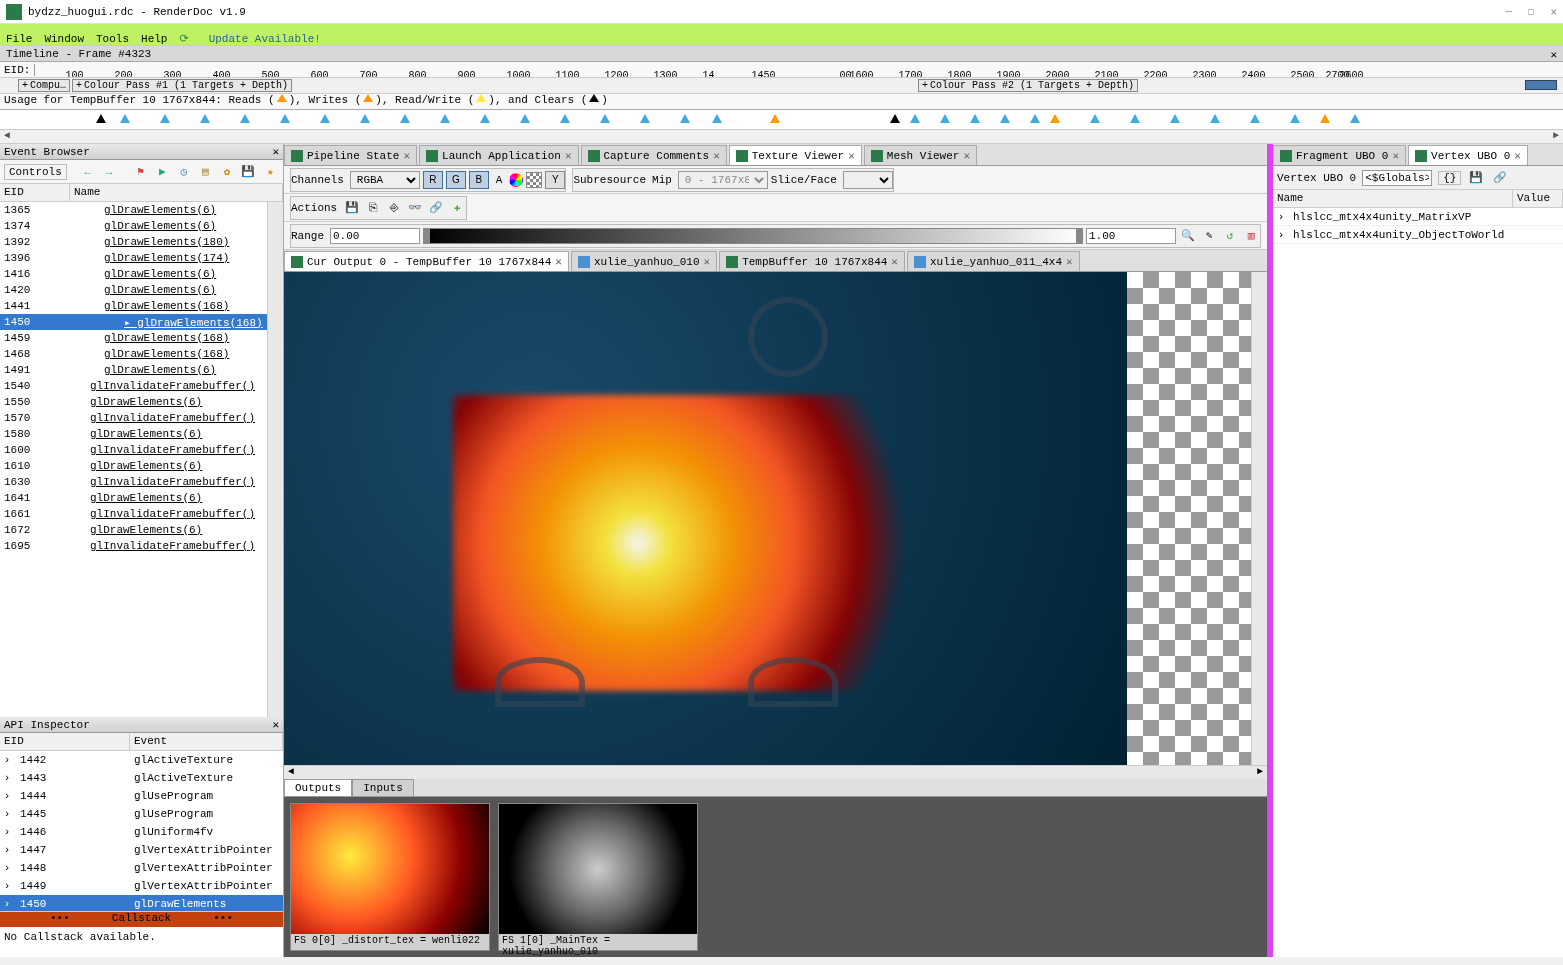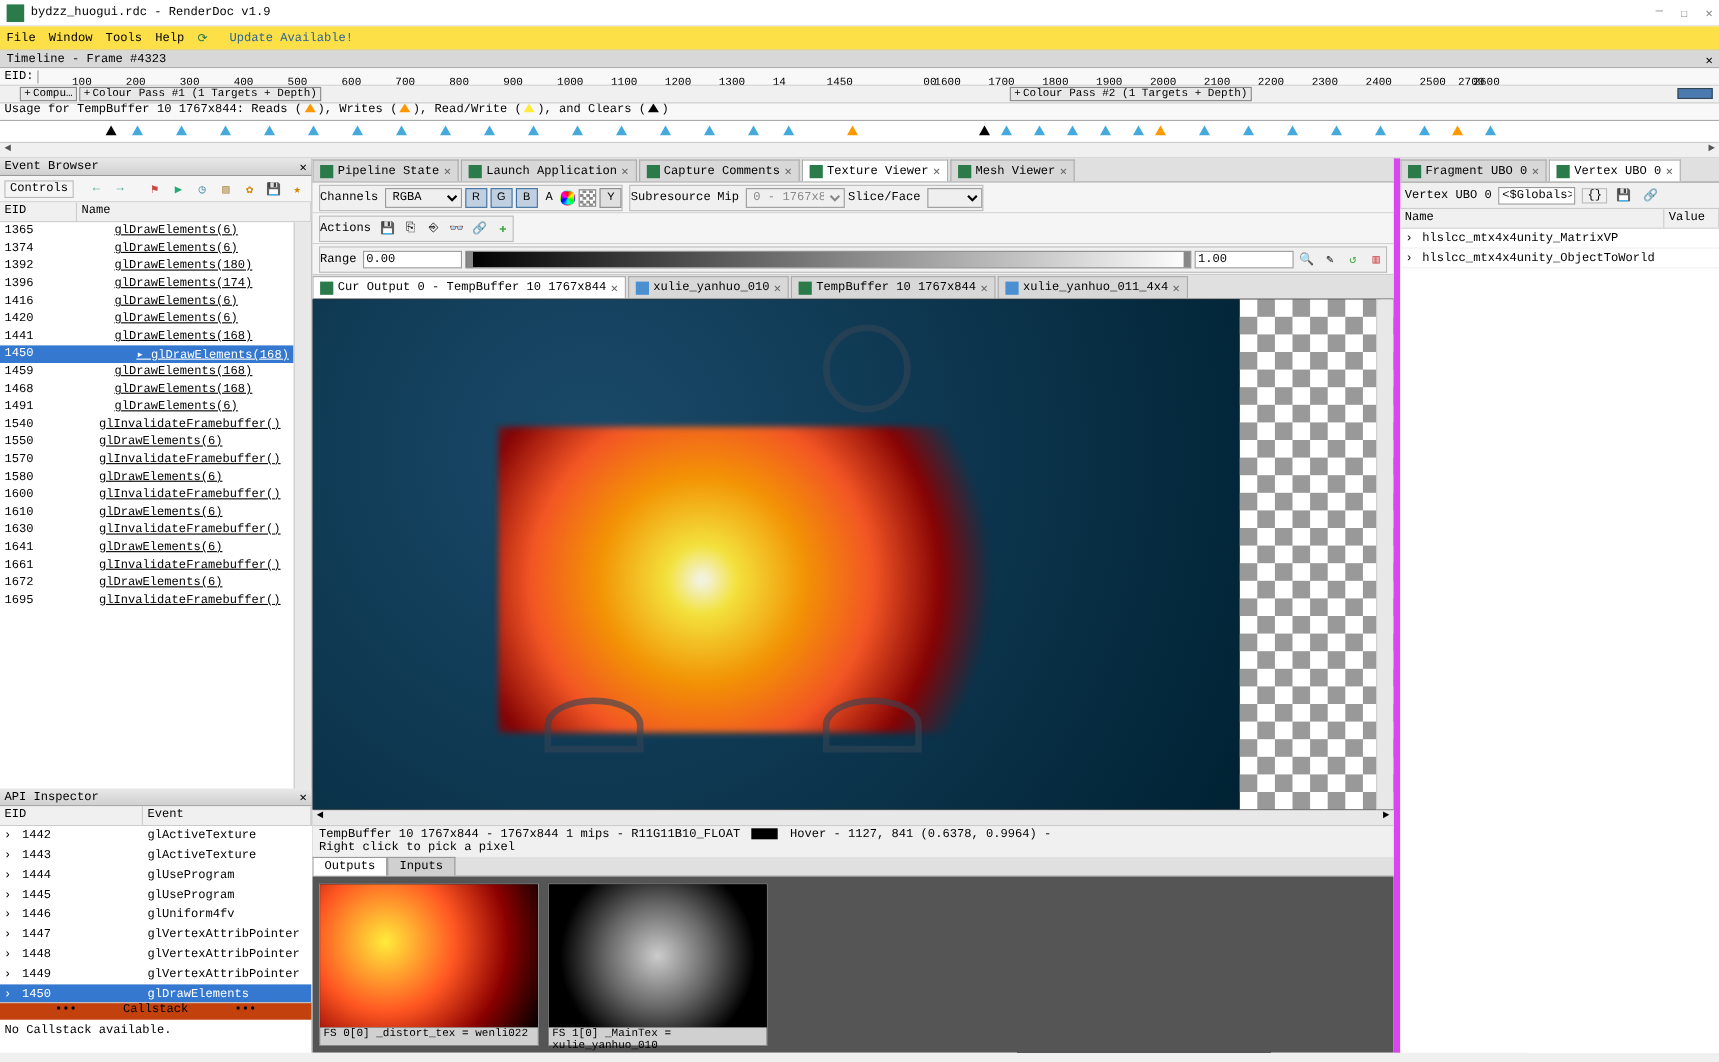--- a/index.html
+++ b/index.html
@@ -1,20 +1,20 @@
 <!DOCTYPE html>
 <html><head>
 <meta charset="utf-8">
 <style>
 * { box-sizing: border-box; margin: 0; padding: 0; }
 body { font-family: "Consolas", "Courier New", monospace; font-size: 11px; background: #f0f0f0; color: #000; overflow: hidden; width: 1563px; height: 965px; }
 .titlebar { height: 24px; background: #fff; display: flex; align-items: center; padding: 0 6px; border-bottom: 1px solid #ddd; }
 .titlebar .app-icon { width: 16px; height: 16px; background: #2a7a4a; margin-right: 6px; display: inline-block; }
 .titlebar .wincontrols { margin-left: auto; display: flex; gap: 16px; color: #888; }
-.menubar { height: 22px; background: #fde047; display: flex; align-items: center; padding: 0 6px; gap: 12px; border-bottom: 1px solid #ccc; }
+.menubar { height: 22px; background: #bef264; display: flex; align-items: flex-end; padding: 0 6px; gap: 12px; border-bottom: 1px solid #ccc; }
 .menubar span { cursor: pointer; }
 .update { color: #2a6496; margin-left: 8px; }
 .timeline-bar { height: 16px; background: #d8d8d8; padding: 2px 6px; font-size: 11px; border-bottom: 1px solid #aaa; display: flex; }
 .timeline-bar .close { margin-left: auto; }
 .ruler { height: 16px; background: #f8f8f8; border-bottom: 1px solid #ccc; position: relative; display: flex; align-items: center; overflow: hidden; }
 .ruler .eid-label { padding: 0 4px; border-right: 1px solid #999; }
 .ruler-ticks { flex: 1; position: relative; font-size: 10px; }
 .ruler-ticks span { position: absolute; top: 0; }
 .track-row { height: 16px; background: #f0f0f0; border-bottom: 1px solid #ccc; display: flex; align-items: center; position: relative; font-size: 10px; }
 .track-box { border: 1px solid #888; background: #e8e8e8; padding: 0 3px; height: 13px; display: inline-flex; align-items: center; margin-left: 18px; }
@@ -496,26 +496,20 @@
         <div style="position:absolute;left:55%;top:78%;width:90px;height:50px;border:6px solid #345;border-radius:50% 50% 0 0;opacity:0.6"></div>
       </div>
       <div class="checker"></div>
       <div class="scrollbar-v" style="position:absolute;right:0;top:0;bottom:0"></div>
     </div>
     <div style="height:14px;background:#e8e8e8;border-top:1px solid #ccc;display:flex;justify-content:space-between;padding:0 4px;font-size:10px">
         <span>◄</span>
         <span>►</span>
       </div>
 
-    <div class="status-text">
-      <span>TempBuffer 10 1767x844 -  1767x844 1 mips - R11G11B10_FLOAT</span>
-      <span style="display:inline-block;width:24px;height:10px;background:#000;margin:0 4px;vertical-align:middle"></span>
-      <span>Hover -   1127,   841 (0.6378, 0.9964)  -</span><br>
-      <span>Right click to pick a pixel</span>
-    </div>
 
     <div class="io-tabs">
       <div class="io-tab active">Outputs</div>
       <div class="io-tab">Inputs</div>
     </div>
     <div class="thumbs" id="thumbs">
         <div class="thumb">
           <div class="thumb-img fire-tex"></div>
           <div class="thumb-label">FS 0[0]  _distort_tex = wenli022</div>
         </div>

